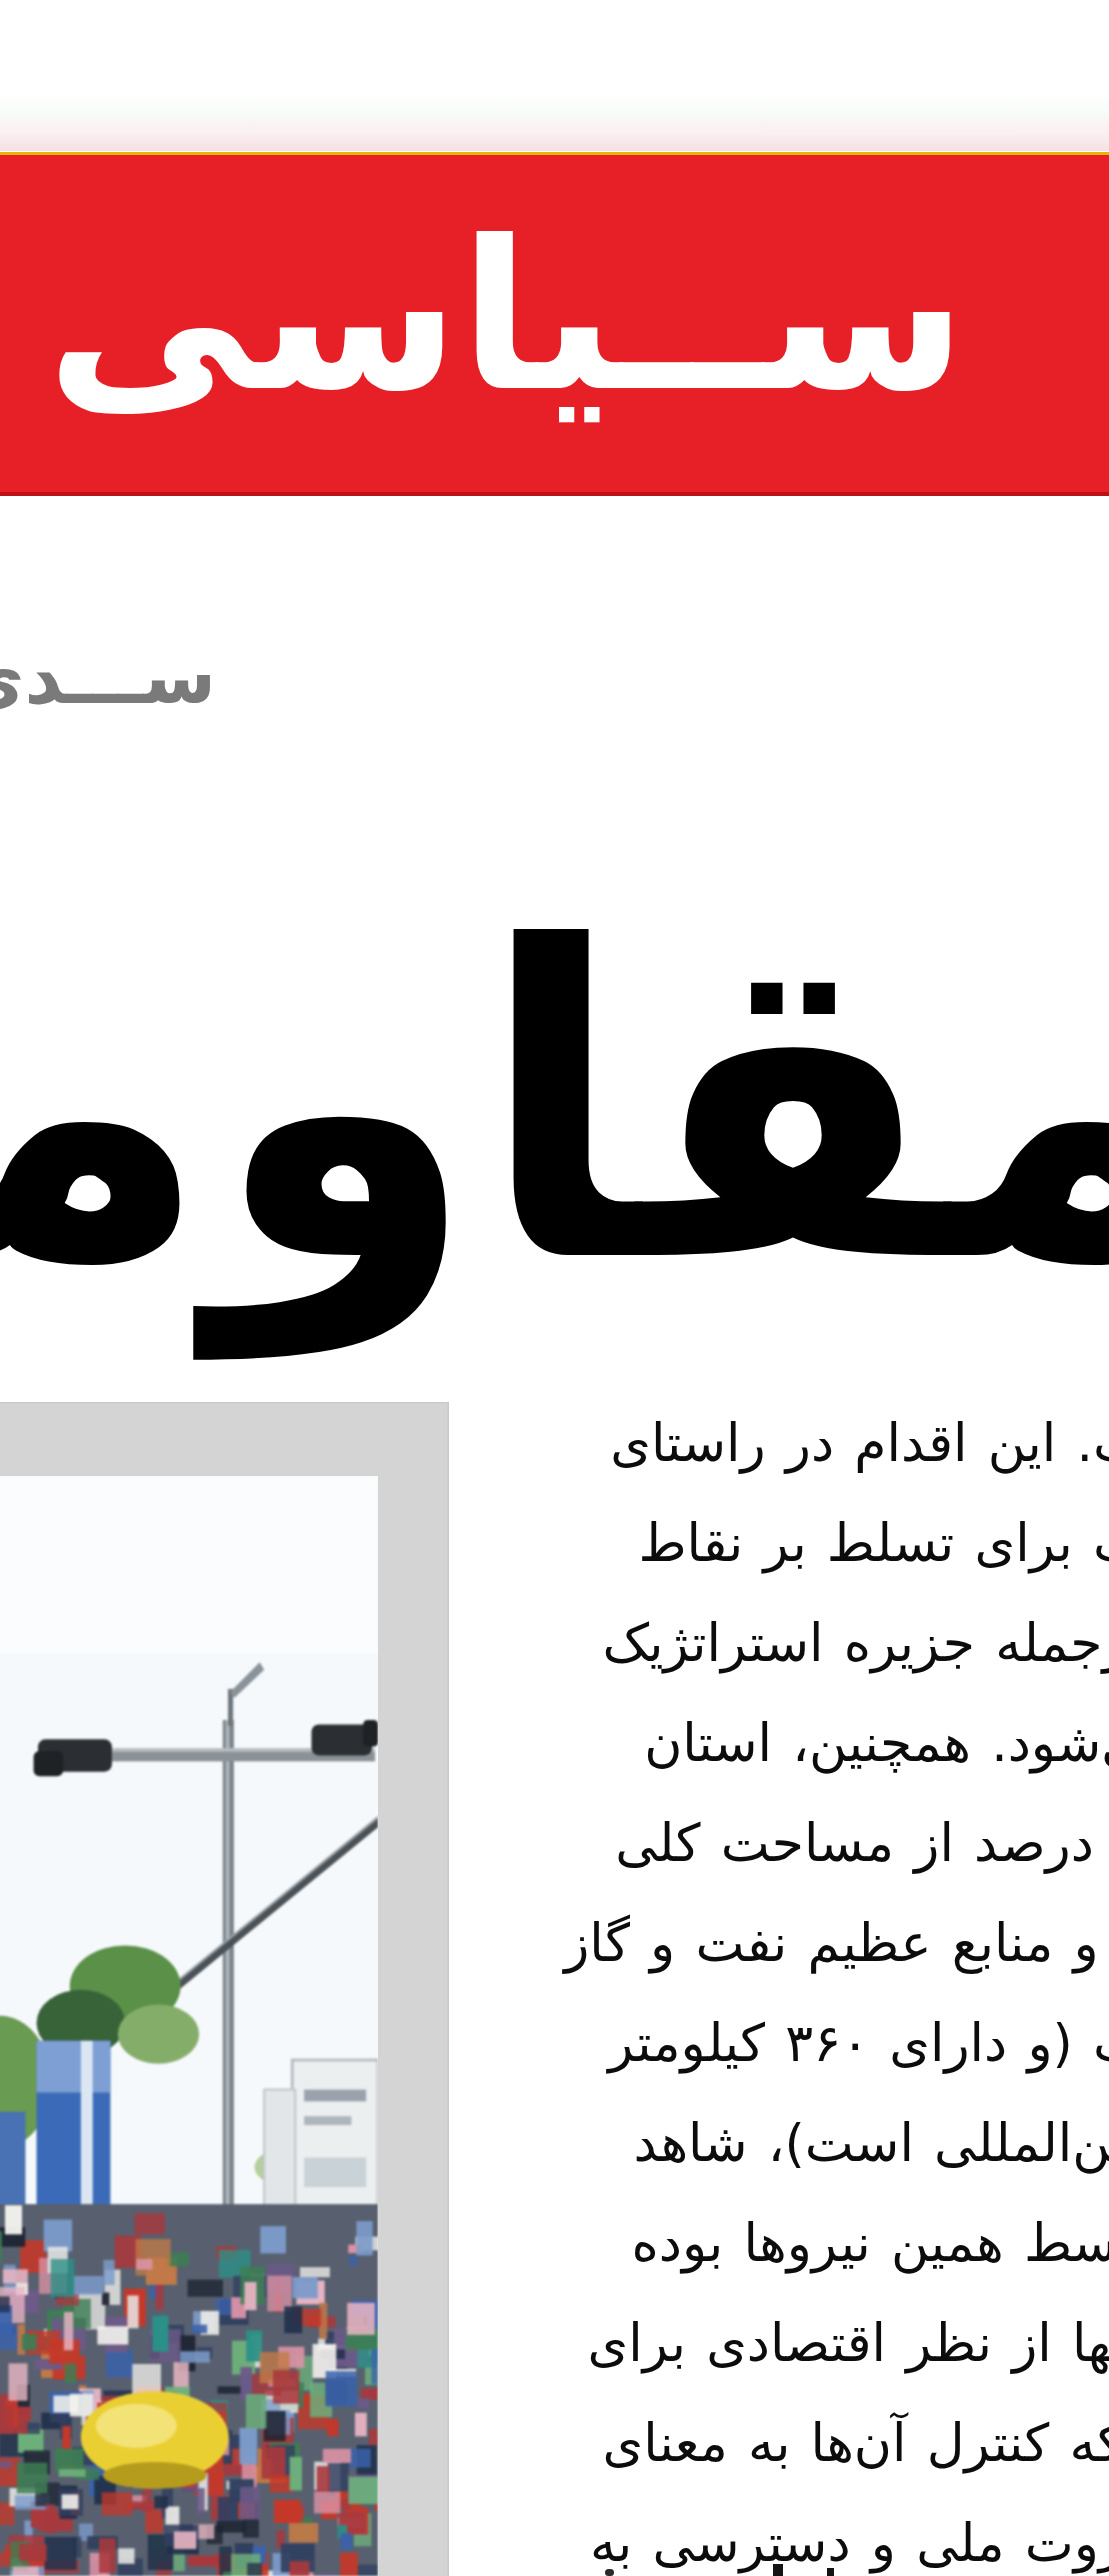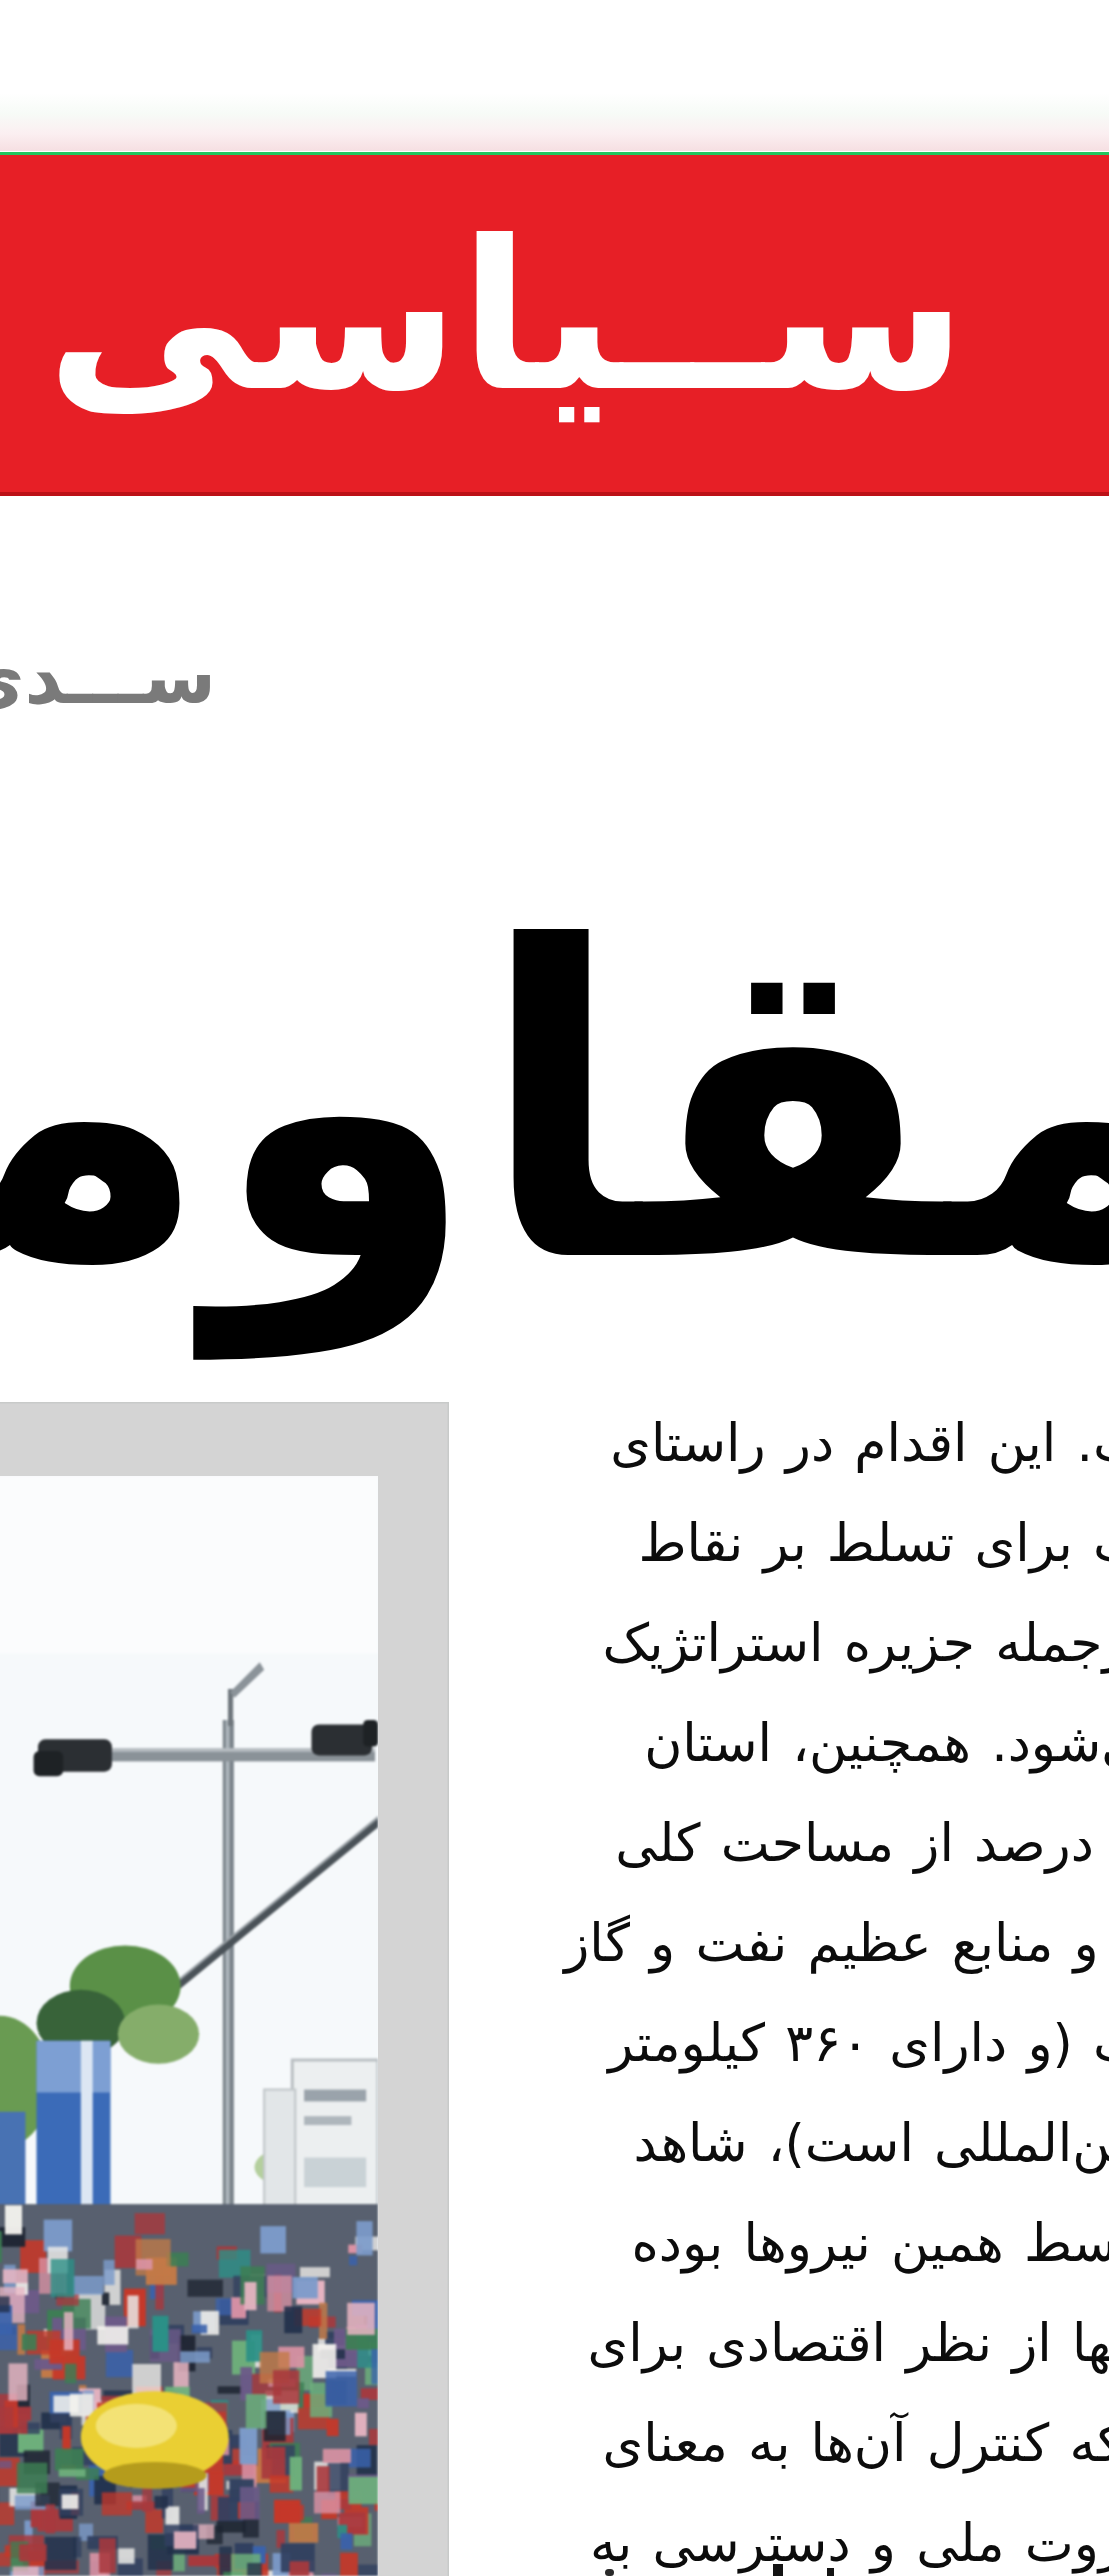--- a/index.html
+++ b/index.html
@@ -15,21 +15,21 @@
   
   .banner-fade {
     top: 93px; left: 0; right: 0; height: 58px;
     background: linear-gradient(#ffffff 0%, #f7fbf7 35%, #fbeff1 70%, #f6dfe2 100%);
   }
 
   
   .section-banner {
     top: 152px; left: 0; right: 0; height: 344px;
     background: #e71f26;
-    border-top: 3px solid #22c55e;
+    border-top: 3px solid #eab308;
     border-bottom: 4.4px solid #bc1117;
     box-sizing: border-box;
     display: flex; align-items: center; justify-content: center;
     padding-right: 96px;
   }
   .section-banner .label {
     color: #ffffff;
     font-size: 207px;
     font-weight: bold;
     line-height: 1;

